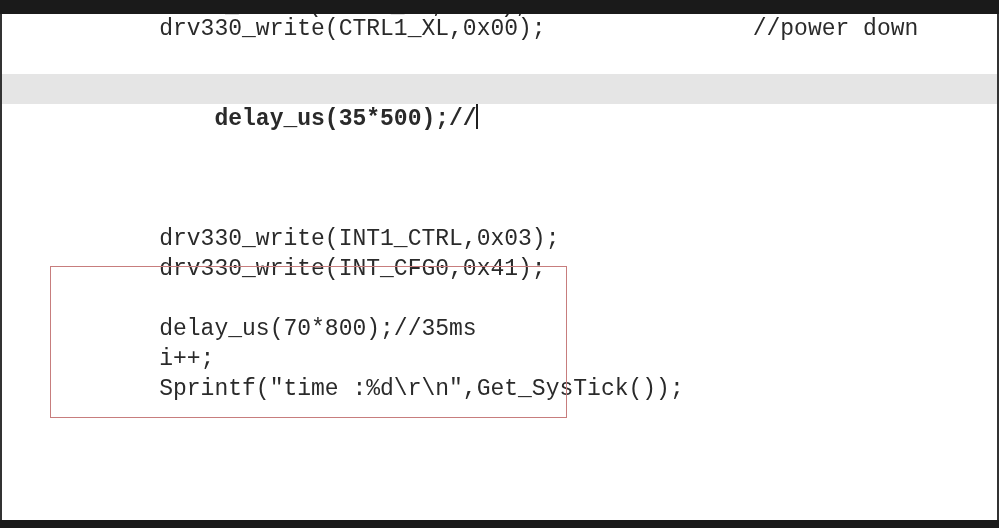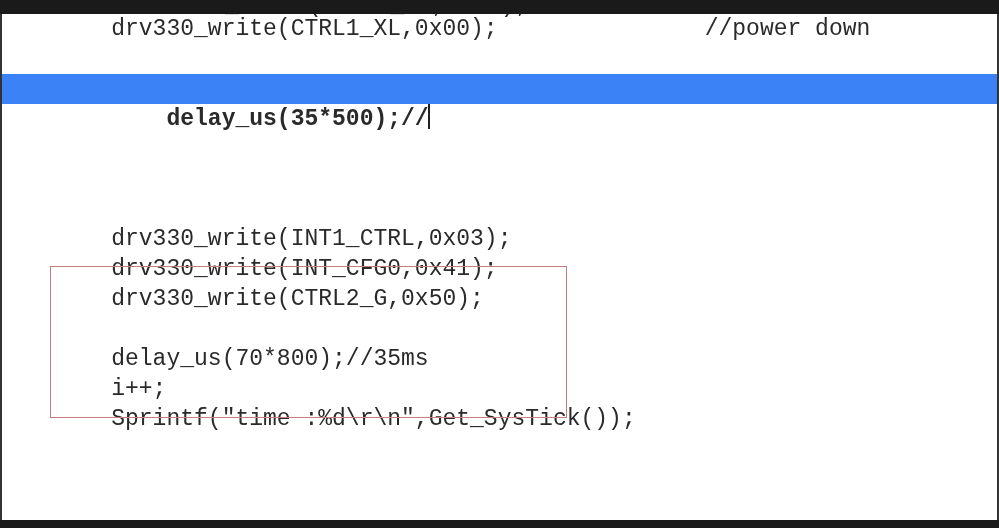--- a/index.html
+++ b/index.html
@@ -19,27 +19,27 @@
     left:0; right:0;
     top:14px; bottom:8px;
     background:#fff;
     border-left:2px solid #333;
     border-right:2px solid #333;
     box-sizing:border-box;
     overflow:hidden;
   }
   .line{
     white-space:pre;
-    padding-left:54px;
+    padding-left:102px;
     height:30px;
     line-height:30px;
   }
   .blank{height:30px;}
   .hl{
-    background:#3b82f6;
+    background:#e5e5e5;
     position:relative;
     font-weight:bold;
   }
   .cursor{
     display:inline-block;
     width:0;
     height:25px;
     border-left:2px solid #202020;
     vertical-align:-4px;
     margin-left:-1px;
@@ -75,20 +75,19 @@
   <div class="blank"></div>
   <div class="line hl">
     <span>    delay_us(35*500);//</span><span class="cursor"></span>
   </div>
   <div class="blank"></div>
   <div class="blank"></div>
   <div class="blank"></div>
   <div class="blank"></div>
   <div class="line">    drv330_write(INT1_CTRL,0x03);</div>
   <div class="line">    drv330_write(INT_CFG0,0x41);</div>
-  <div class="line">    drv330_write(CTRL2_G,0x50);</div>
   <div class="blank"></div>
   <div class="line">    delay_us(70*800);//35ms</div>
   <div class="line">    i++;</div>
   <div class="line">    Sprintf("time :%d\r\n",Get_SysTick());</div>
 
   <div class="box"></div>
 </div>
 
 </body></html>

